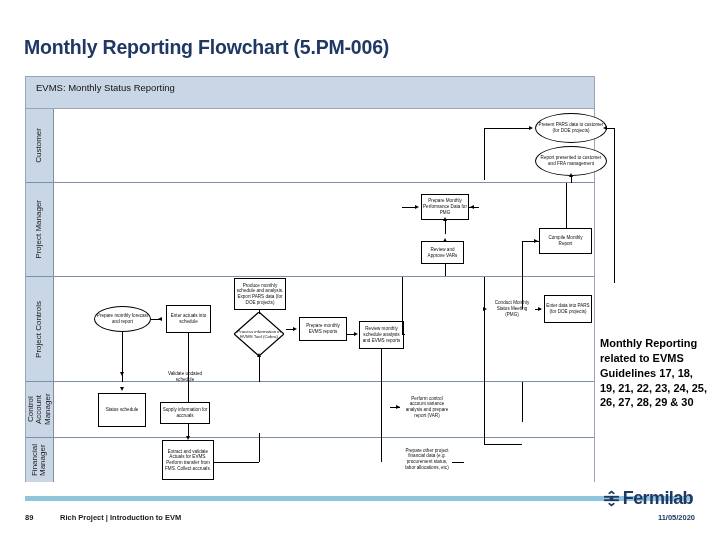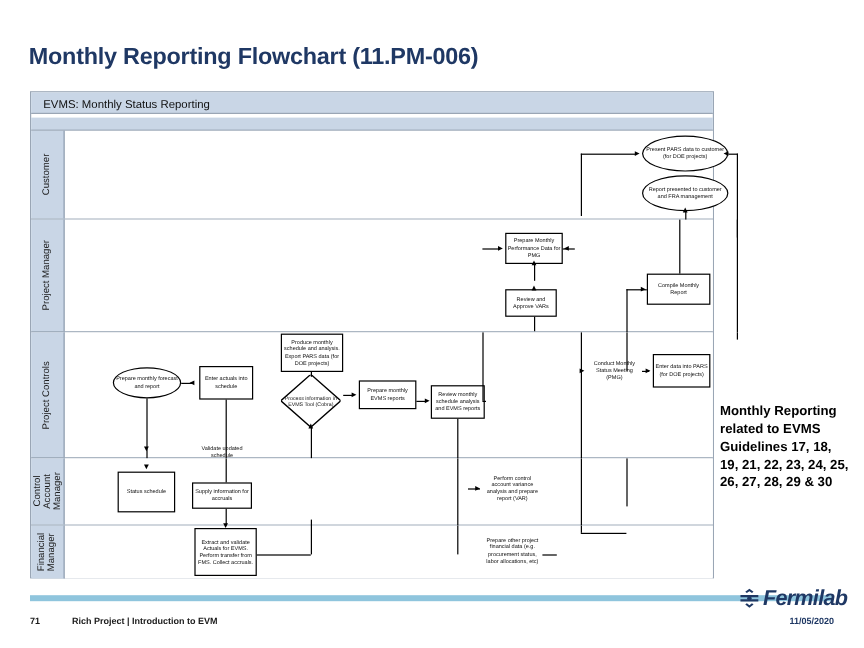--- a/index.html
+++ b/index.html
@@ -14,21 +14,21 @@
     position:absolute;left:24px;top:36px;
     font-size:19.5px;font-weight:bold;color:#1F3864;
     letter-spacing:-0.2px;white-space:nowrap;
   }
   
   #flow-wrap{
     position:absolute;left:25px;top:76px;width:570px;height:406px;
     border:1px solid #9aa6b5;background:#ffffff;box-sizing:border-box;
   }
   #flow-header{
-    position:absolute;left:0;top:0;width:100%;height:18px;
+    position:absolute;left:0;top:0;width:100%;height:32px;
     background:#c9d6e6;border-bottom:1px solid #9aa6b5;
     box-sizing:border-box;
     font-size:9.5px;color:#111;padding:5px 0 0 10px;
   }
   #flow-subbar{
     position:absolute;left:0;top:21px;width:100%;height:11px;
     background:#c9d6e6;border-bottom:1px solid #9aa6b5;box-sizing:border-box;
   }
   #lanes{position:absolute;left:0;top:32px;width:100%;height:373px;}
   .lane{position:absolute;left:0;width:100%;border-bottom:1px solid #7f8fa3;box-sizing:border-box;}
@@ -70,33 +70,33 @@
   #side-note{
     position:absolute;left:600px;top:336px;width:108px;
     font-size:11px;line-height:1.35;color:#000;font-weight:bold;
   }
   
   #footer-rule{
     position:absolute;left:25px;top:496px;width:668px;height:5px;
     background:#8fc5dd;
   }
   #logo{
-    position:absolute;right:14px;top:488px;
-    display:flex;align-items:center;gap:3px;color:#1F3864;font-style:italic;
+    position:absolute;right:27px;top:488px;
+    display:flex;align-items:center;gap:3px;color:#1F3864;
   }
   #logo .mark{width:17px;height:17px;}
   #logo .wordmark{font-size:18px;font-weight:bold;letter-spacing:-0.6px;}
   #page-num{position:absolute;left:25px;top:513px;font-size:7.5px;font-weight:bold;color:#1a1a1a;}
   #footer-text{position:absolute;left:60px;top:513px;font-size:7.5px;font-weight:bold;color:#1a1a1a;}
   #footer-date{position:absolute;right:25px;top:513px;font-size:7.5px;font-weight:bold;color:#1F3864;}
 </style>
 </head>
 <body>
 
-<div id="slide-title">Monthly Reporting Flowchart (11.PM-006)</div>
+<div id="slide-title">Monthly Reporting Flowchart (5.PM-006)</div>
 
 <div id="flow-wrap">
 
   <div id="flow-header">EVMS: Monthly Status Reporting</div>
   <div id="flow-subbar"></div>
 
   <div id="lanes">
 
     <div class="lane" style="top:0;height:74px;">
       <div class="lane-label">
@@ -239,15 +239,15 @@
       <path d="M32 2 L45 12 L40 16 L32 10 L24 16 L19 12 Z"></path>
       <path d="M32 62 L45 52 L40 48 L32 54 L24 48 L19 52 Z"></path>
       <path d="M4 22 h56 v7 h-56 z"></path>
       <path d="M4 35 h56 v7 h-56 z"></path>
       <circle cx="32" cy="32" r="7"></circle>
     </g>
   </svg>
   <span class="wordmark">Fermilab</span>
 </div>
 
-<div id="page-num">71</div>
+<div id="page-num">89</div>
 <div id="footer-text">Rich Project | Introduction to EVM</div>
 <div id="footer-date">11/05/2020</div>
 
 </body></html>

